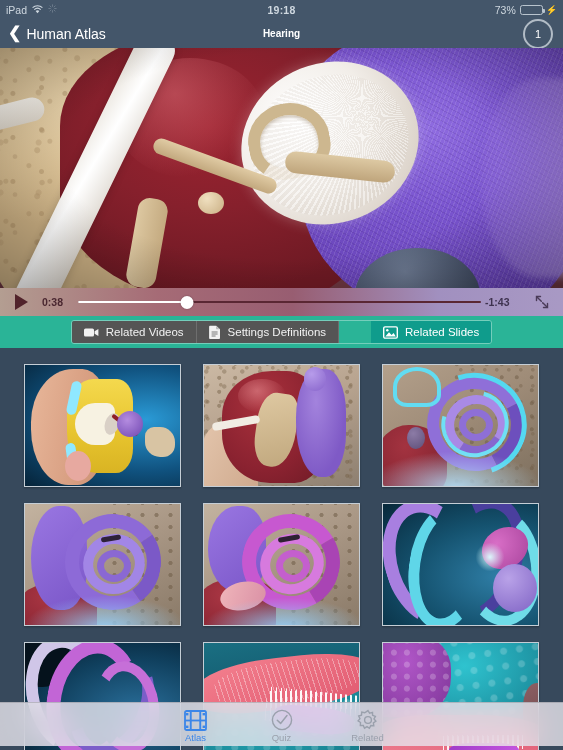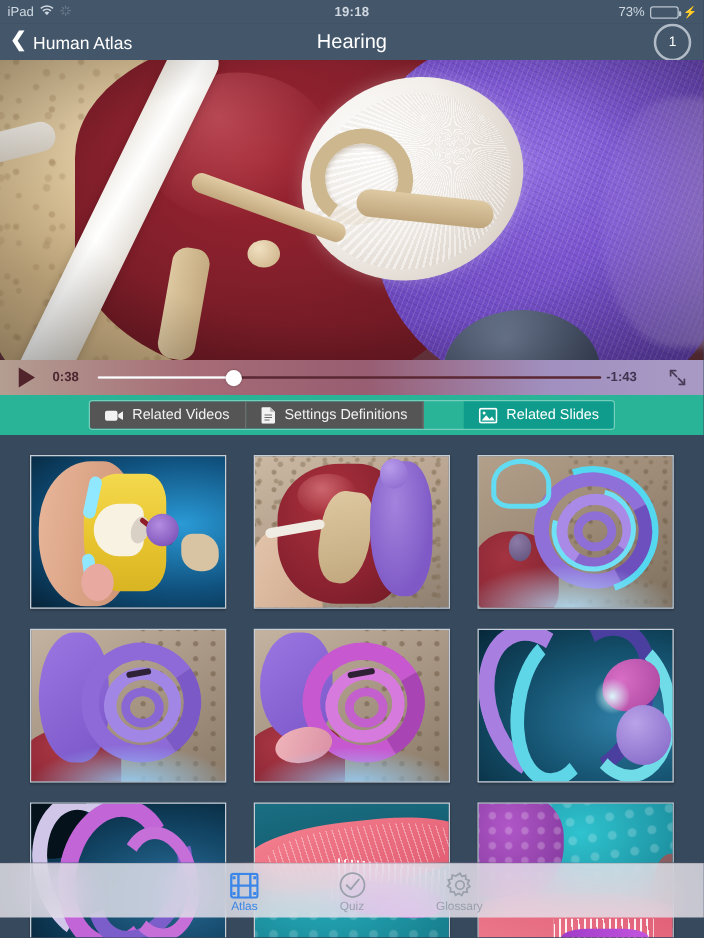--- a/index.html
+++ b/index.html
@@ -41,21 +41,21 @@
   }
   .nav-back {
     position: absolute; left: 8px; top: 0; height: 29px;
     display: flex; align-items: center; gap: 5px;
     font-size: 14px; color: #ffffff; cursor: pointer;
   }
   .chev { font-size: 16px; line-height: 1; font-weight: bold; margin-top: -1px; }
   .nav-title {
     position: absolute; left: 0; width: 563px; height: 29px;
     display: flex; align-items: center; justify-content: center;
-    font-size: 16px; font-weight: normal; color: #fff;
+    font-size: 10px; font-weight: bold; color: #fff;
   }
   .nav-badge {
     position: absolute; right: 10px; top: 50%; transform: translateY(-50%);
     width: 30px; height: 30px; border-radius: 50%;
     border: 2.5px solid #b2bcc6; color: #ffffff;
     display: flex; align-items: center; justify-content: center;
     font-size: 11px; cursor: pointer; background: transparent;
   }
 
   
@@ -415,21 +415,21 @@
     background: linear-gradient(20deg, #ef7f90, #de5a73); border-radius: 30% 40% 0 0; }
   .t9 .hairs { left: 60px; top: 92px; width: 80px; height: 30px;
     background: repeating-linear-gradient(88deg, #ffffff 0 1.5px, transparent 1.5px 5px); opacity: .9; }
   .t9 .magenta { left: 66px; top: 100px; width: 70px; height: 24px;
     background: linear-gradient(90deg, #a03cc9, #c355de); border-radius: 30%; }
   .t9 .brown { left: 140px; top: 40px; width: 34px; height: 60px;
     background: linear-gradient(160deg, #8c5f63, #6b4347); border-radius: 40% 0 0 50%; }
 
   
   .tabbar {
-    position: absolute; bottom: 16px; left: 0; width: 563px; height: 44px;
+    position: absolute; bottom: 4px; left: 0; width: 563px; height: 44px;
     background: rgba(232,230,238,.80);
     backdrop-filter: blur(14px);
     border-top: .5px solid rgba(120,120,130,.35);
     display: flex; align-items: center; justify-content: center; gap: 0;
   }
   .tab {
     width: 86px; display: flex; flex-direction: column; align-items: center; gap: 1px;
     cursor: pointer; color: #9aa0ac;
   }
   .tab.active { color: #3b86e8; }
@@ -699,18 +699,18 @@
 
     <div class="tab">
       <span class="tab-ico">
         <svg width="22" height="22" viewBox="0 0 22 22">
           <g fill="none" stroke="#9aa0ac" stroke-width="1.4">
             <circle cx="11" cy="11" r="3.4"></circle>
             <path d="M11 1.6 12.6 4.1 15.5 3.3 15.6 6.3 18.4 7.3 17 9.9 18.9 12.2 16.4 13.8 16.8 16.8 13.8 16.6 12.4 19.3 10 17.6 7.5 19.2 6.3 16.5 3.3 16.5 3.5 13.5 1.1 11.9 3 9.7 1.7 7 4.5 6.1 4.8 3.1 7.7 3.8z"></path>
           </g>
         </svg>
       </span>
-      <span class="tab-label">Glossary</span>
+      <span class="tab-label">Related</span>
     </div>
 
   </div>
 
 </div>
 
 </body></html>

